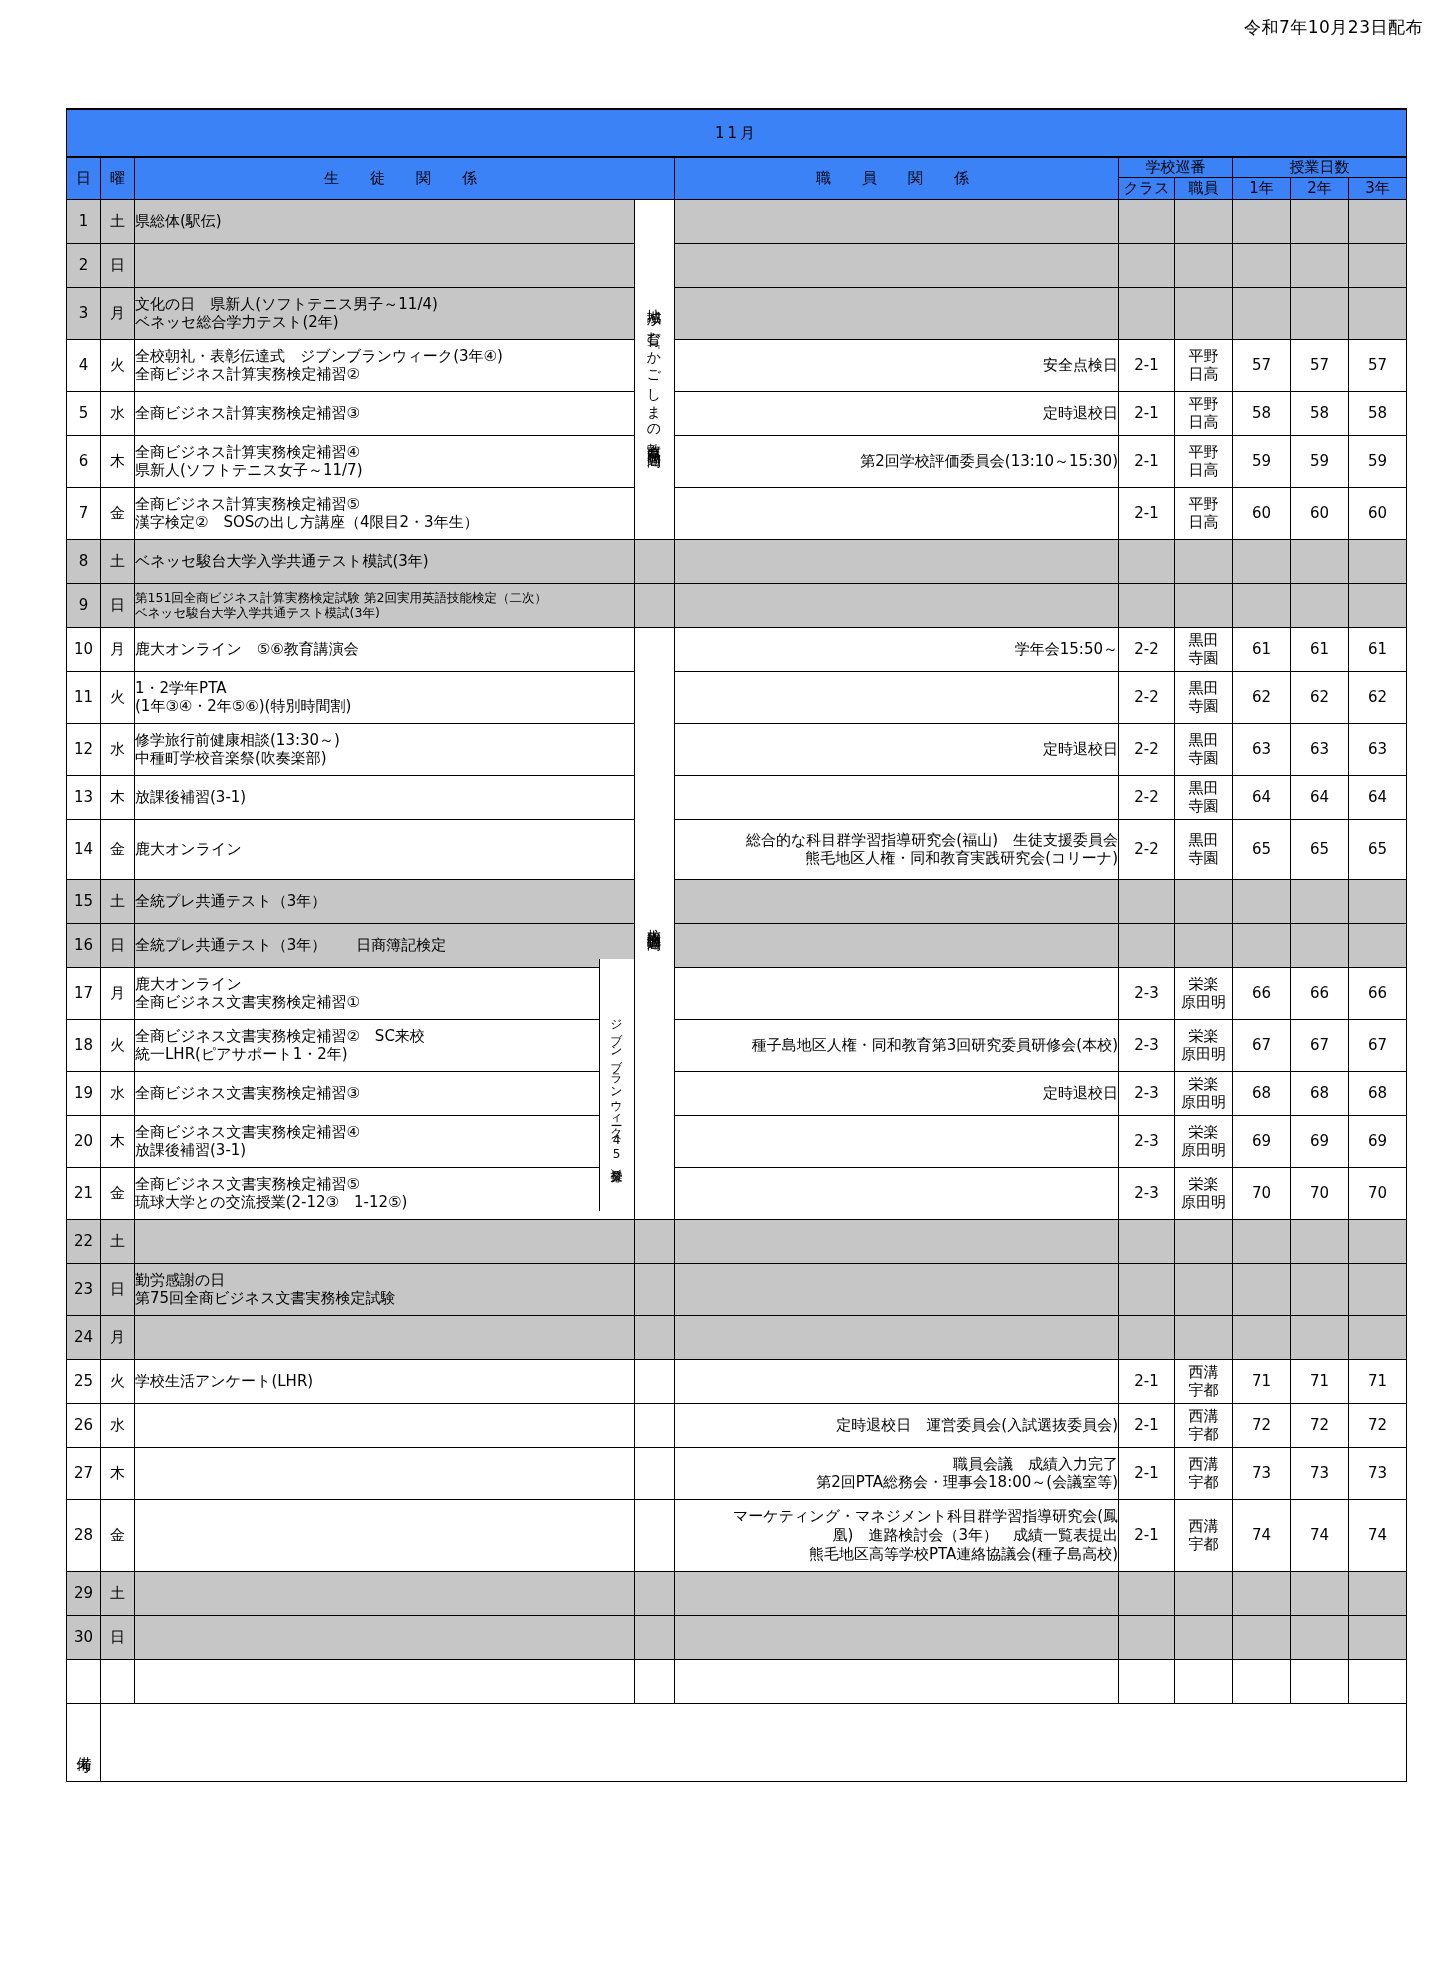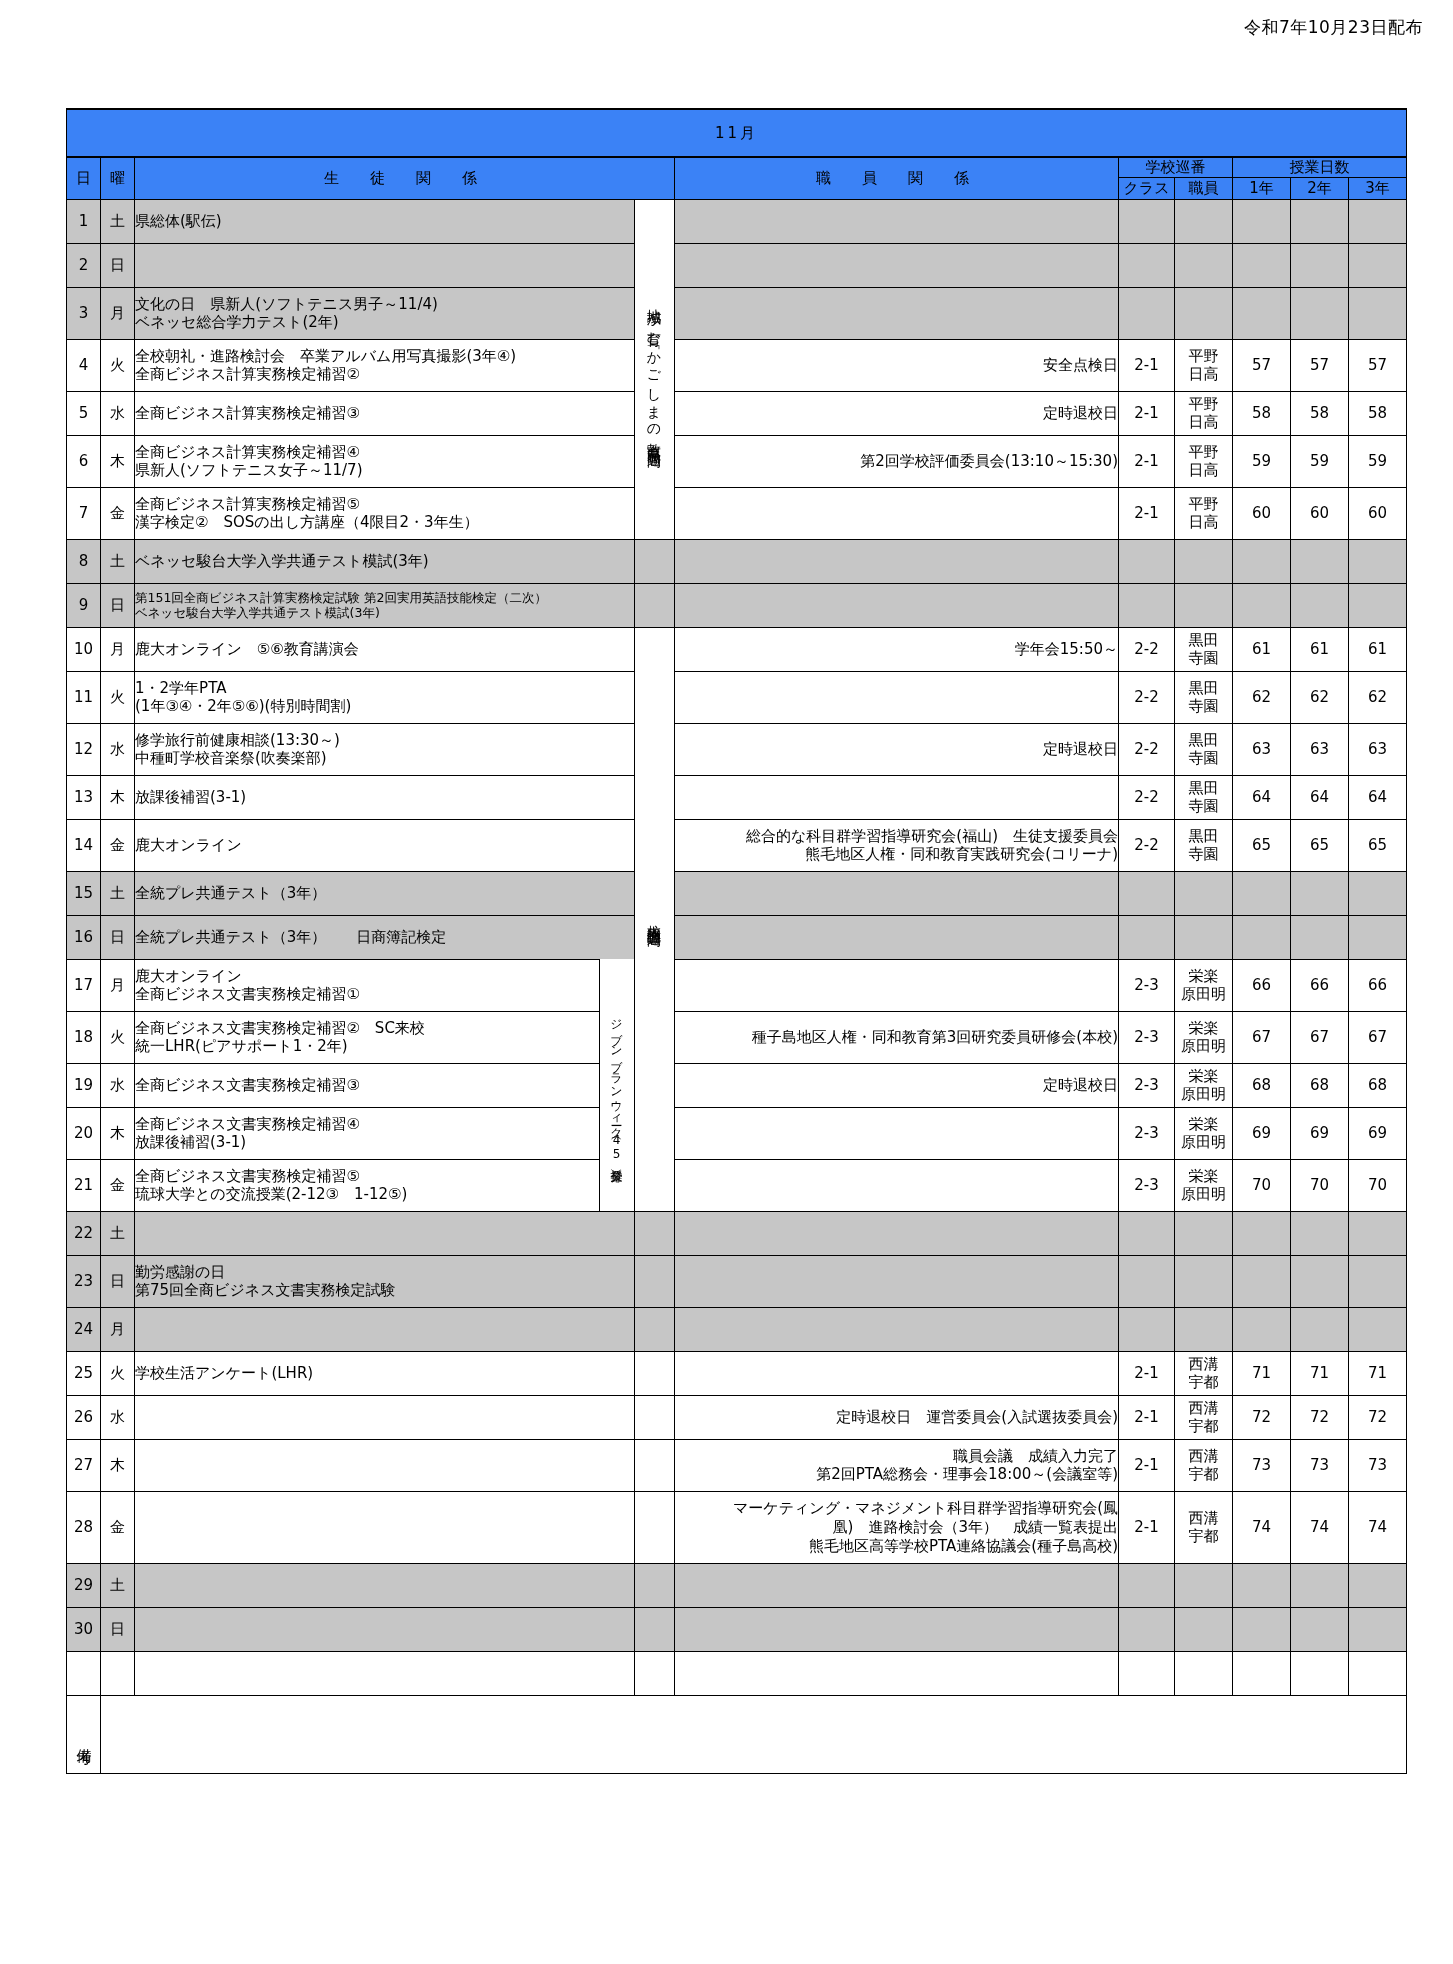--- a/index.html
+++ b/index.html
@@ -253,21 +253,21 @@
             <td class="cls"></td>
             <td class="duty"></td>
             <td class="cnt"></td>
             <td class="cnt"></td>
             <td class="cnt"></td>
           </tr>
           <tr class="white" style="height: 52px;">
             <td class="day">4</td>
             <td class="dow">火</td>
             <td class="stu">
-              <span class="line">全校朝礼・進路検討会　卒業アルバム用写真撮影(3年④)</span>
+              <span class="line">全校朝礼・表彰伝達式　ジブンブランウィーク(3年④)</span>
               <span class="line">全商ビジネス計算実務検定補習②</span>
             </td>
             <td class="staffcol">
               <span class="line">安全点検日</span>
             </td>
             <td class="cls">2-1</td>
             <td class="duty">
               <span class="line">平野</span>
               <span class="line">日高</span>
             </td>
@@ -426,21 +426,21 @@
             <td class="staffcol"></td>
             <td class="cls">2-2</td>
             <td class="duty">
               <span class="line">黒田</span>
               <span class="line">寺園</span>
             </td>
             <td class="cnt">64</td>
             <td class="cnt">64</td>
             <td class="cnt">64</td>
           </tr>
-          <tr class="white" style="height: 52px;">
+          <tr class="white" style="height: 60px;">
             <td class="day">14</td>
             <td class="dow">金</td>
             <td class="stu">
               <span class="line">鹿大オンライン</span>
             </td>
             <td class="staffcol">
               <span class="line">総合的な科目群学習指導研究会(福山)　生徒支援委員会</span>
               <span class="line">熊毛地区人権・同和教育実践研究会(コリーナ)</span>
             </td>
             <td class="cls">2-2</td>

